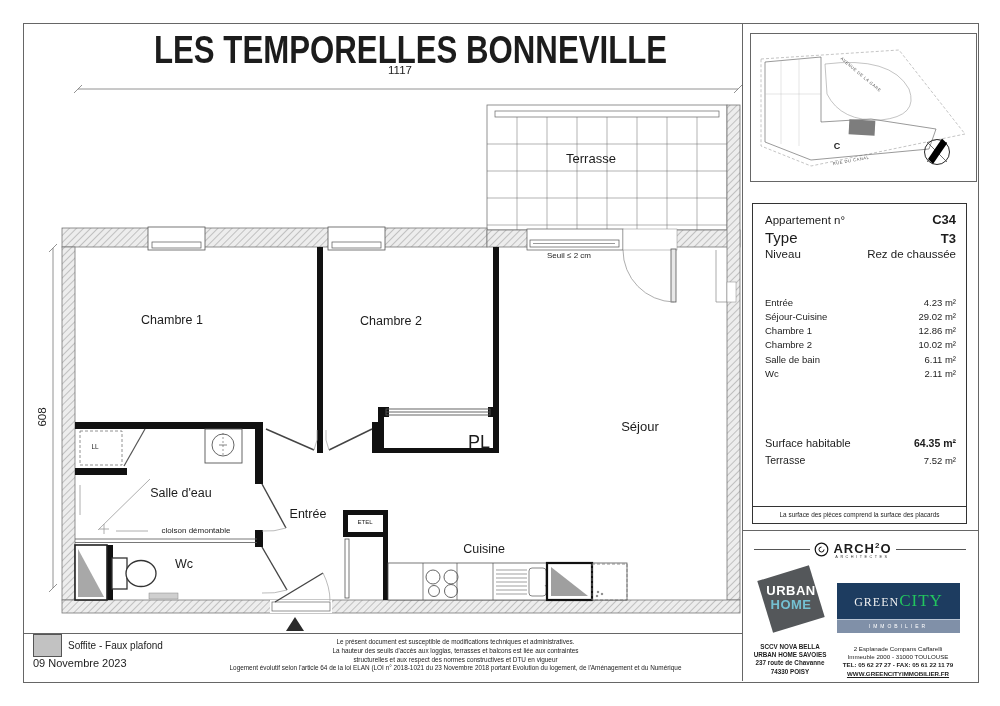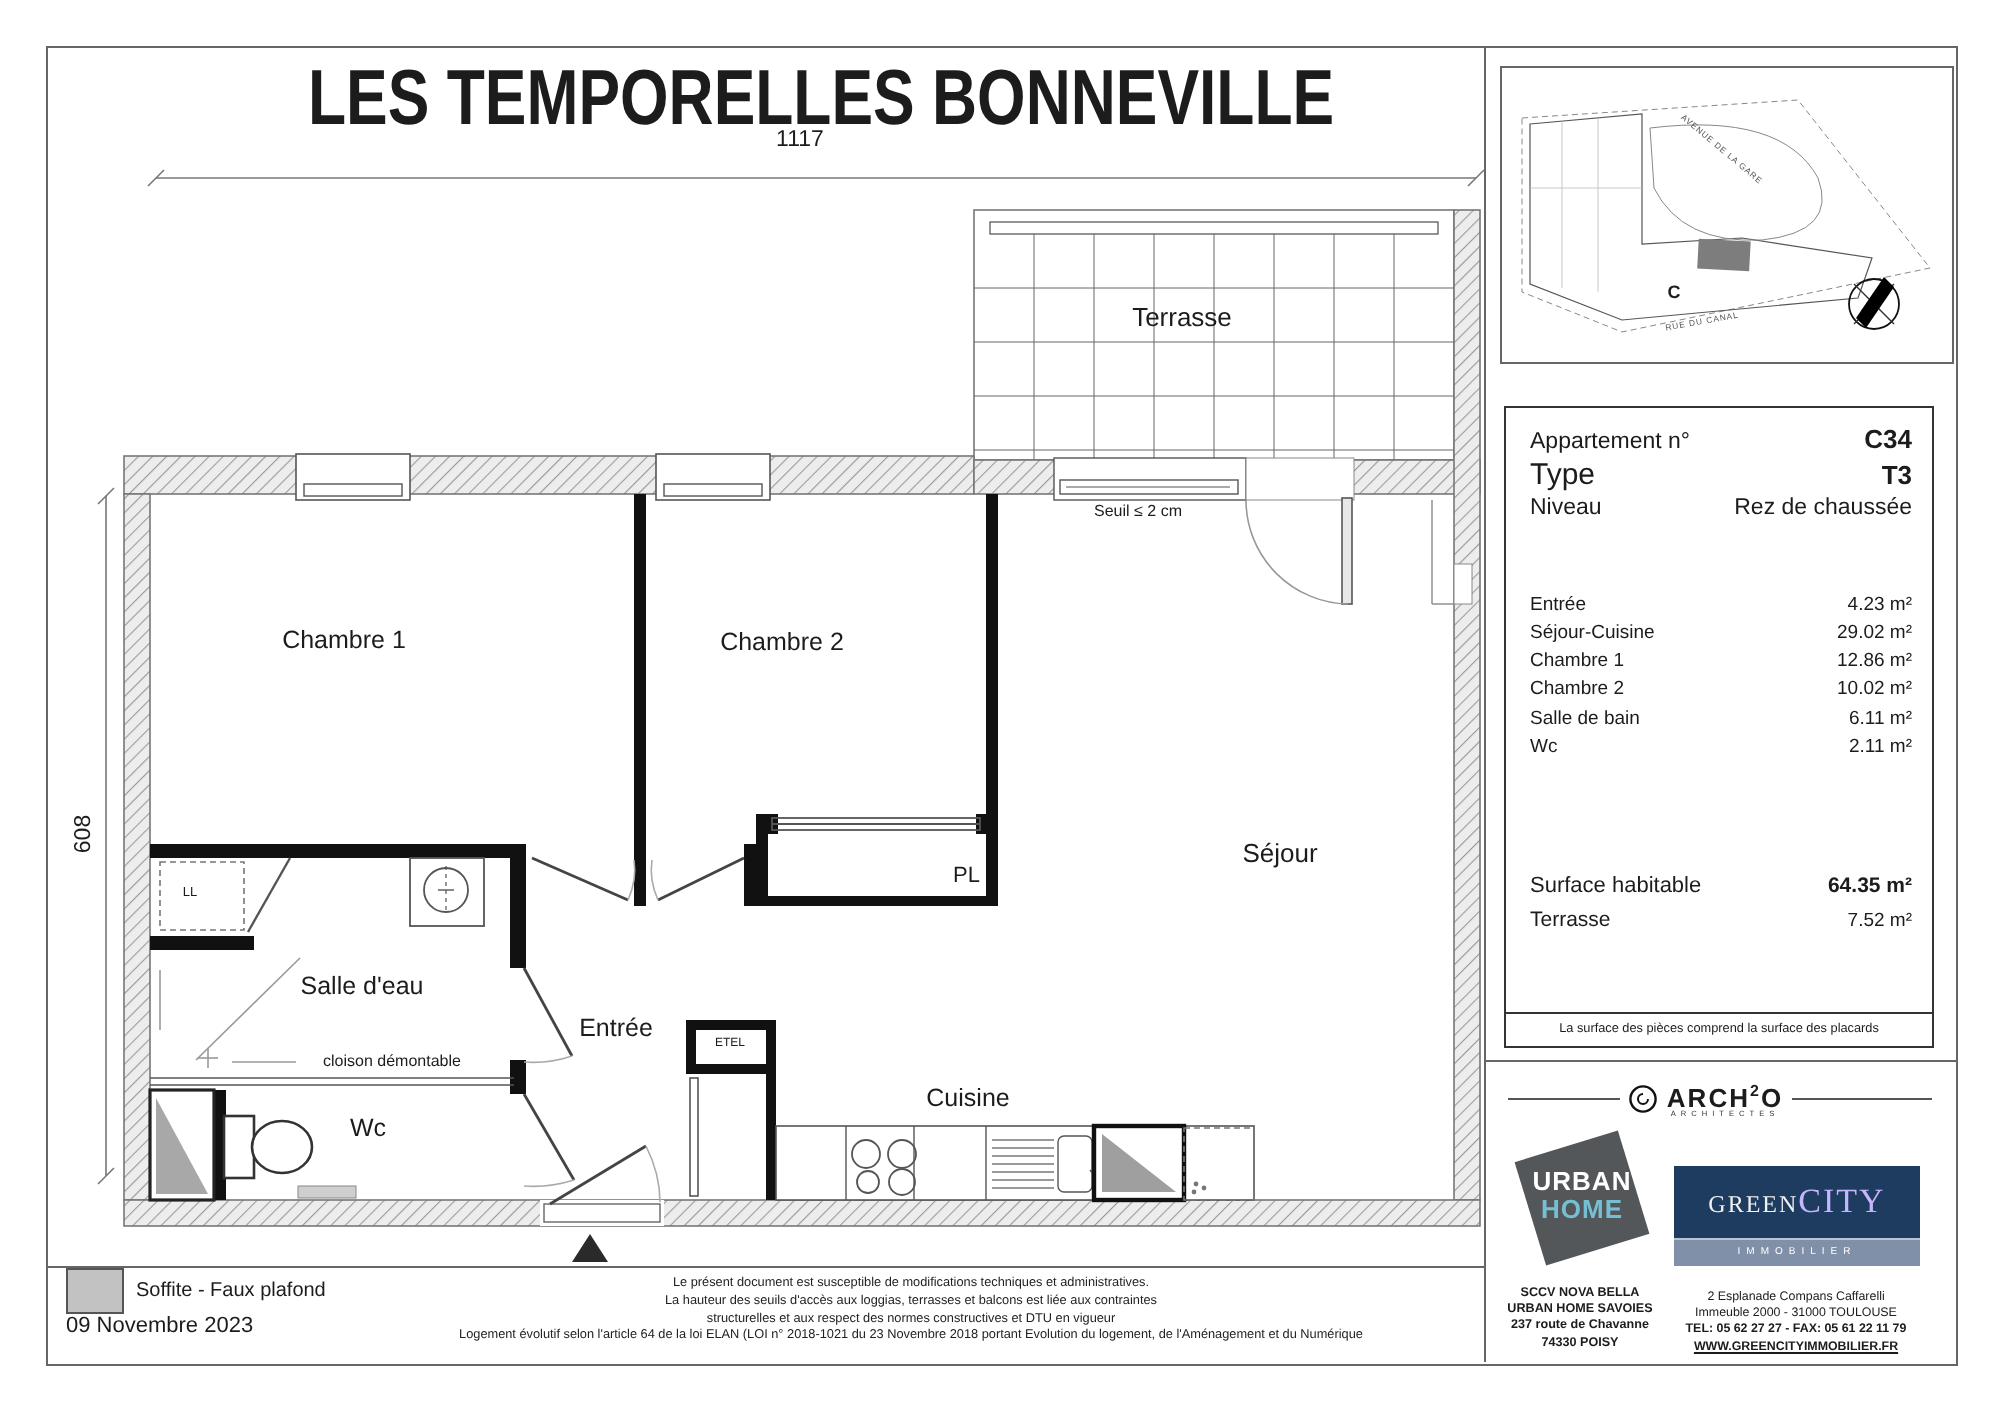--- a/index.html
+++ b/index.html
@@ -201,21 +201,21 @@
   </svg>
 
   <div class="lbl" style="left:551px;top:151px;width:80px;font-size:13px;">Terrasse</div>
   <div class="lbl" style="left:122px;top:313px;width:100px;font-size:12.5px;">Chambre 1</div>
   <div class="lbl" style="left:341px;top:314px;width:100px;font-size:12.5px;">Chambre 2</div>
   <div class="lbl" style="left:590px;top:419px;width:100px;font-size:13px;">Séjour</div>
   <div class="lbl" style="left:131px;top:486px;width:100px;font-size:12.5px;">Salle d'eau</div>
   <div class="lbl" style="left:258px;top:507px;width:100px;font-size:12.5px;">Entrée</div>
   <div class="lbl" style="left:134px;top:557px;width:100px;font-size:12.5px;">Wc</div>
   <div class="lbl" style="left:434px;top:542px;width:100px;font-size:12.5px;">Cuisine</div>
-  <div class="lbl" style="left:390px;top:432px;width:100px;font-size:11px;text-align:right;">PL</div>
+  <div class="lbl" style="left:390px;top:432px;width:100px;font-size:18px;text-align:right;">PL</div>
   <div class="lbl" style="left:75px;top:443px;width:40px;font-size:6.5px;">LL</div>
   <div class="lbl" style="left:345px;top:519px;width:40px;font-size:6px;">ETEL</div>
   <div class="lbl" style="left:519px;top:251px;width:100px;font-size:8px;">Seuil ≤ 2 cm</div>
   <div class="lbl" style="left:146px;top:526px;width:100px;font-size:8px;">cloison démontable</div>
 
   <div class="border-box" style="left:750px;top:33px;width:225px;height:147px;">
     <svg width="225" height="147" viewBox="0 0 225 147">
       <path d="M10,25 L148,16 L214,100 L60,132 L10,112 Z" fill="none" stroke="#888" stroke-width="0.5" stroke-dasharray="3,2"></path>
       <path d="M14,28 L70,23 L70,88 L120,85 L185,95 L178,115 L60,126 L14,108 Z" fill="none" stroke="#555" stroke-width="0.6"></path>
       <path d="M74,30 Q140,22 158,55 Q168,82 130,86 Q90,88 76,60 Z" fill="none" stroke="#888" stroke-width="0.5"></path>
@@ -307,21 +307,21 @@
   </div>
   <div class="small-addr" style="left:745px;top:643px;width:90px;font-size:6.3px;font-weight:bold;">
     <div>SCCV NOVA BELLA</div>
     <div>URBAN HOME  SAVOIES</div>
     <div>237 route de Chavanne</div>
     <div>74330 POISY</div>
   </div>
 
   <div class="abs" style="left:837px;top:583px;width:123px;height:50px;background:#1d3c60;">
     <div style="position:absolute;left:0;right:0;top:8px;text-align:center;font-family:'Liberation Serif',serif;">
-      <span style="font-size:12px;color:#f0f0f0;letter-spacing:1px;">GREEN</span><span style="font-size:17px;color:#c4b5fd;letter-spacing:1px;">CITY</span>
+      <span style="font-size:12px;color:#f0f0f0;letter-spacing:1px;">GREEN</span><span style="font-size:17px;color:#22c55e;letter-spacing:1px;">CITY</span>
     </div>
     <div style="position:absolute;left:0;right:0;bottom:0;height:13px;background:#8090a8;border-top:1px solid #b8c4d4;color:#fff;font-size:5px;letter-spacing:3px;text-align:center;line-height:13px;">IMMOBILIER</div>
   </div>
   <div class="small-addr" style="left:834px;top:645px;width:128px;font-size:6.2px;">
     <div>2 Esplanade Compans Caffarelli</div>
     <div>Immeuble 2000 - 31000 TOULOUSE</div>
     <div style="font-weight:bold;">TEL: 05 62 27 27 - FAX: 05 61 22 11 79</div>
     <div style="font-weight:bold;text-decoration:underline;">WWW.GREENCITYIMMOBILIER.FR</div>
   </div>
 

